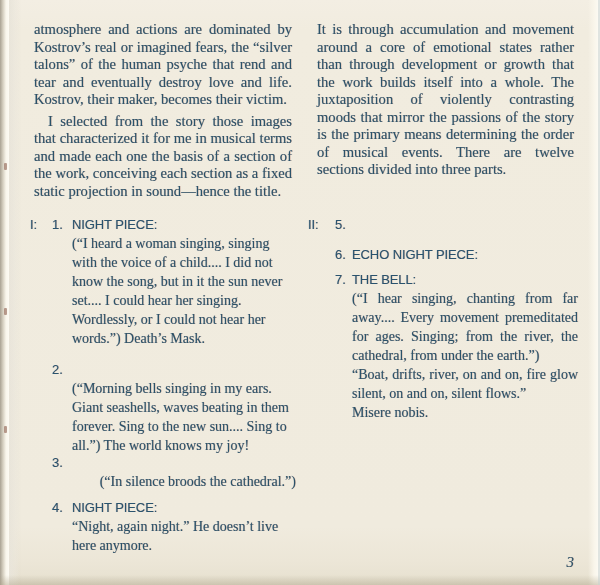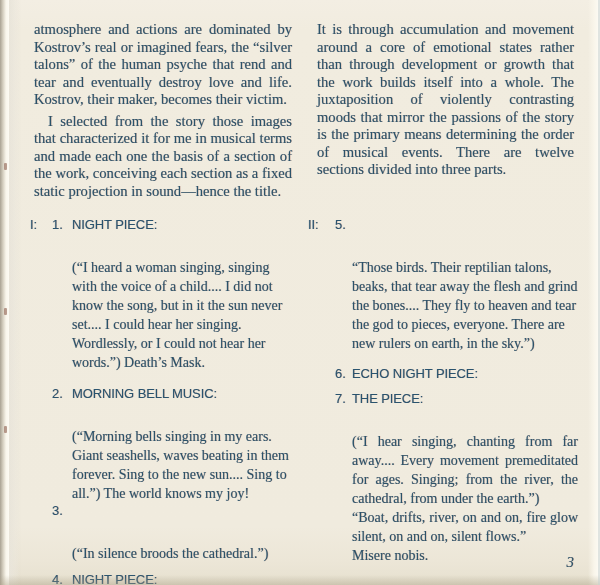--- a/index.html
+++ b/index.html
@@ -44,24 +44,24 @@
   .section.m6{margin-top:6px;}
   .section.tight{margin-top:-2px;}
 
   .sec-roman,.sec-num,.sec-title{
     font-family:"Liberation Sans","DejaVu Sans",sans-serif;
     font-size:13px;line-height:19px;letter-spacing:-0.1px;color:#29536e;
   }
   .sec-roman{grid-column:1;}
   .sec-num{grid-column:2;}
   .sec-title{grid-column:3;}
-  .sec-body{grid-column:3;grid-row:2;margin-top:24px;}
+  .sec-body{grid-column:3;grid-row:2;}
   .sec-body p{margin:0;font-size:14px;line-height:19px;text-align:justify;}
   .sec-body p:last-child{text-align:left;}
-  .sec-body p.single{text-align:left;}
+  .sec-body p.single{text-align:right;}
 
   .pagenum{position:absolute;right:26px;bottom:14px;font-style:italic;font-size:15px;color:#2b5269;z-index:7;}
 </style>
 </head>
 <body>
 
 <div class="scan">
 
   <div class="col col-left">
     <p class="intro txt">atmosphere and actions are dominated by Kostrov’s real or imagined fears, the “silver talons” of the human psyche that rend and tear and eventually destroy love and life. Kostrov, their maker, becomes their victim.</p>
@@ -74,21 +74,20 @@
         <span class="sec-num txt">1.</span>
         <span class="sec-title txt">NIGHT PIECE:</span>
         <div class="sec-body">
           <p class="txt">(“I heard a woman singing, singing with the voice of a child.... I did not know the song, but in it the sun never set.... I could hear her singing. Wordlessly, or I could not hear her words.”) Death’s Mask.</p>
         </div>
       </div>
 
       <div class="section m12">
         <span class="sec-roman txt"></span>
         <span class="sec-num txt">2.</span>
-        <span class="sec-title txt">MORNING BELL MUSIC:</span>
         <div class="sec-body">
           <p class="txt">(“Morning bells singing in my ears. Giant seashells, waves beating in them forever. Sing to the new sun.... Sing to all.”) The world knows my joy!</p>
         </div>
       </div>
 
       <div class="section tight">
         <span class="sec-roman txt"></span>
         <span class="sec-num txt">3.</span>
         <div class="sec-body">
           <p class="single txt">(“In silence broods the cathedral.”)</p>
@@ -108,35 +107,32 @@
   </div>
 
   <div class="col col-right">
     <p class="intro txt">It is through accumulation and movement around a core of emotional states rather than through development or growth that the work builds itself into a whole. The juxtaposition of violently contrasting moods that mirror the passions of the story is the primary means determining the order of musical events. There are twelve sections divided into three parts.</p>
 
     <div class="list">
 
       <div class="section">
         <span class="sec-roman txt">II:</span>
         <span class="sec-num txt">5.</span>
-        <div class="sec-body">
-          <p class="txt">“Those birds. Their reptilian talons, beaks, that tear away the flesh and grind the bones.... They fly to heaven and tear the god to pieces, everyone. There are new rulers on earth, in the sky.”)</p>
-        </div>
       </div>
 
       <div class="section m11">
         <span class="sec-roman txt"></span>
         <span class="sec-num txt">6.</span>
         <span class="sec-title txt">ECHO NIGHT PIECE:</span>
       </div>
 
       <div class="section m6">
         <span class="sec-roman txt"></span>
         <span class="sec-num txt">7.</span>
-        <span class="sec-title txt">THE PIECE:</span>
+        <span class="sec-title txt">THE BELL:</span>
         <div class="sec-body">
           <p class="txt">(“I hear singing, chanting from far away.... Every movement premeditated for ages. Singing; from the river, the cathedral, from under the earth.”)</p>
           <p class="txt">“Boat, drifts, river, on and on, fire glow silent, on and on, silent flows.”</p>
           <p class="txt">Misere nobis.</p>
         </div>
       </div>
 
     </div>
   </div>
 

